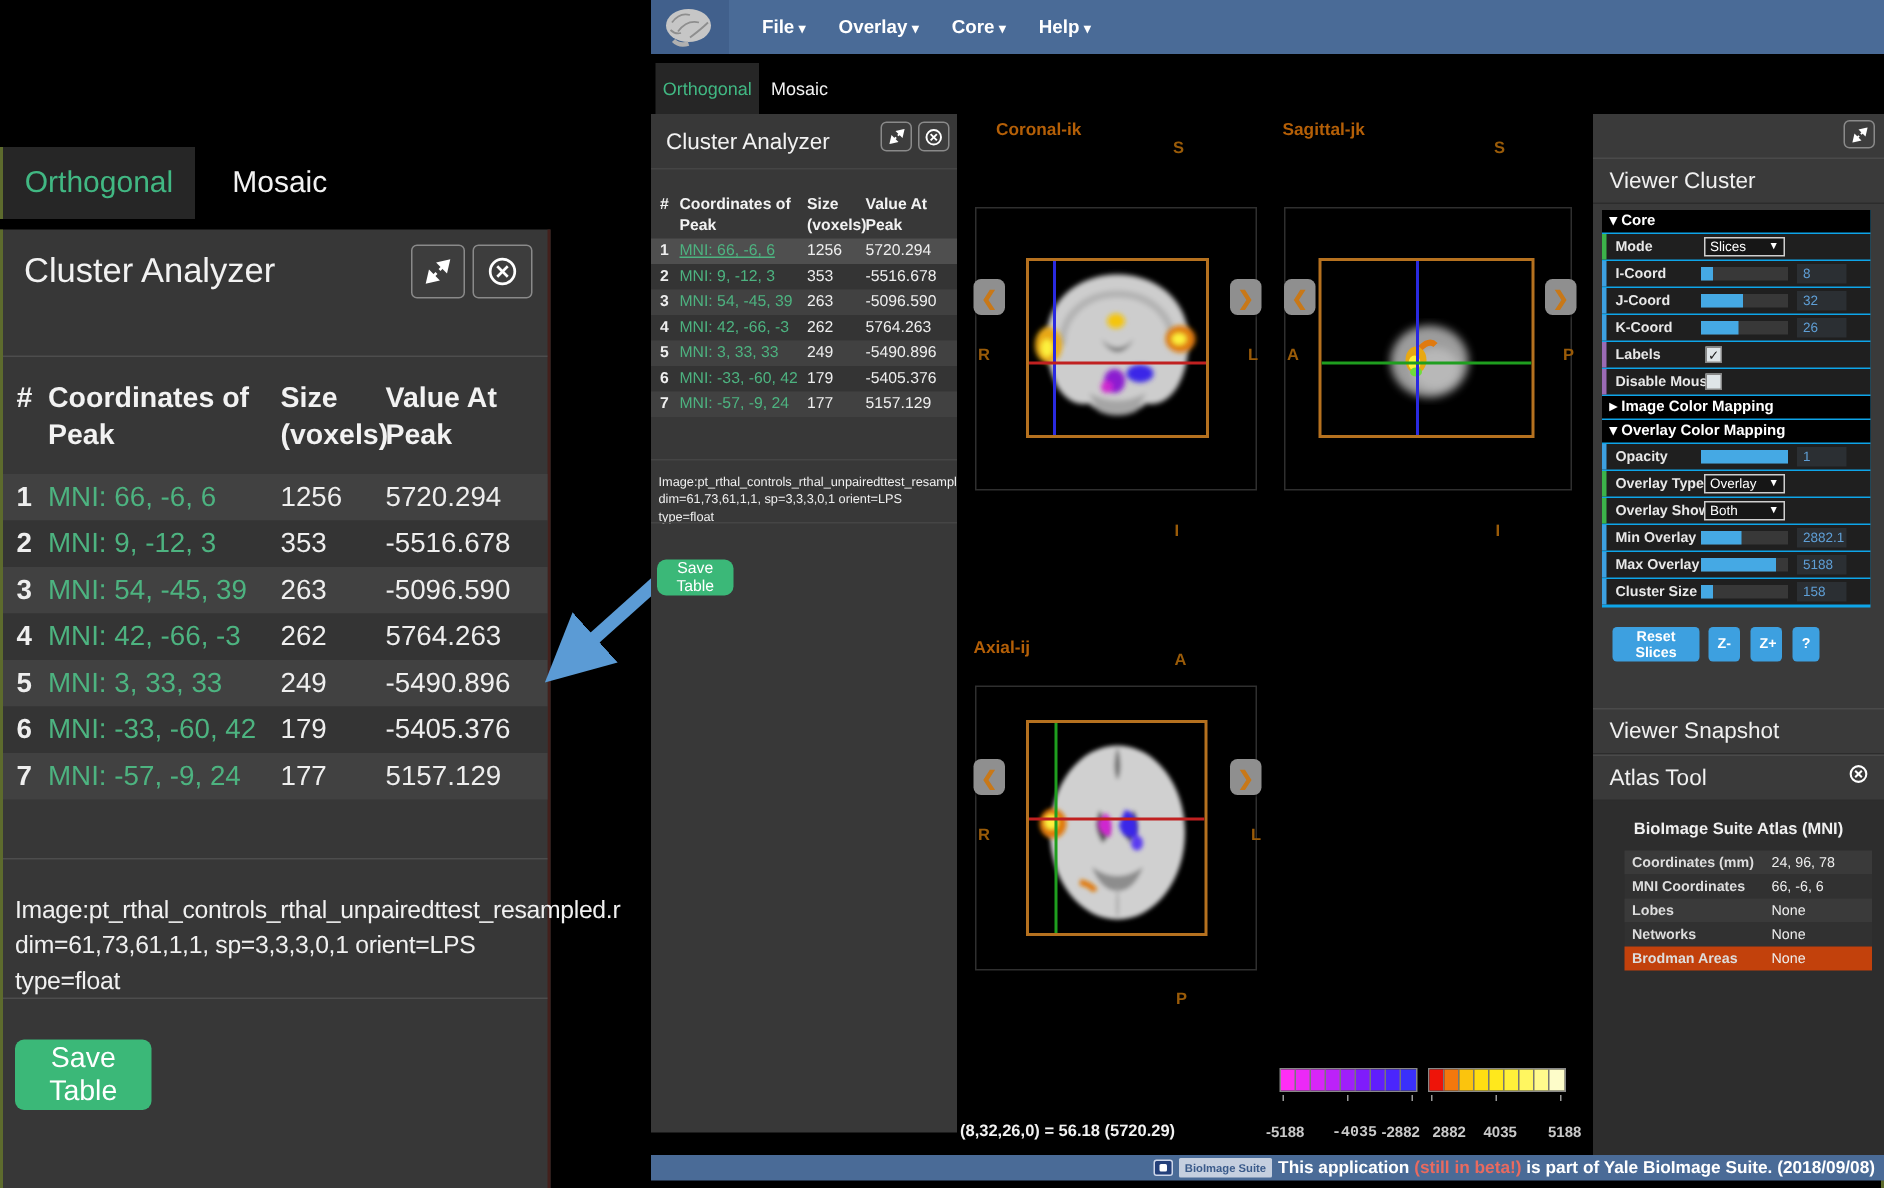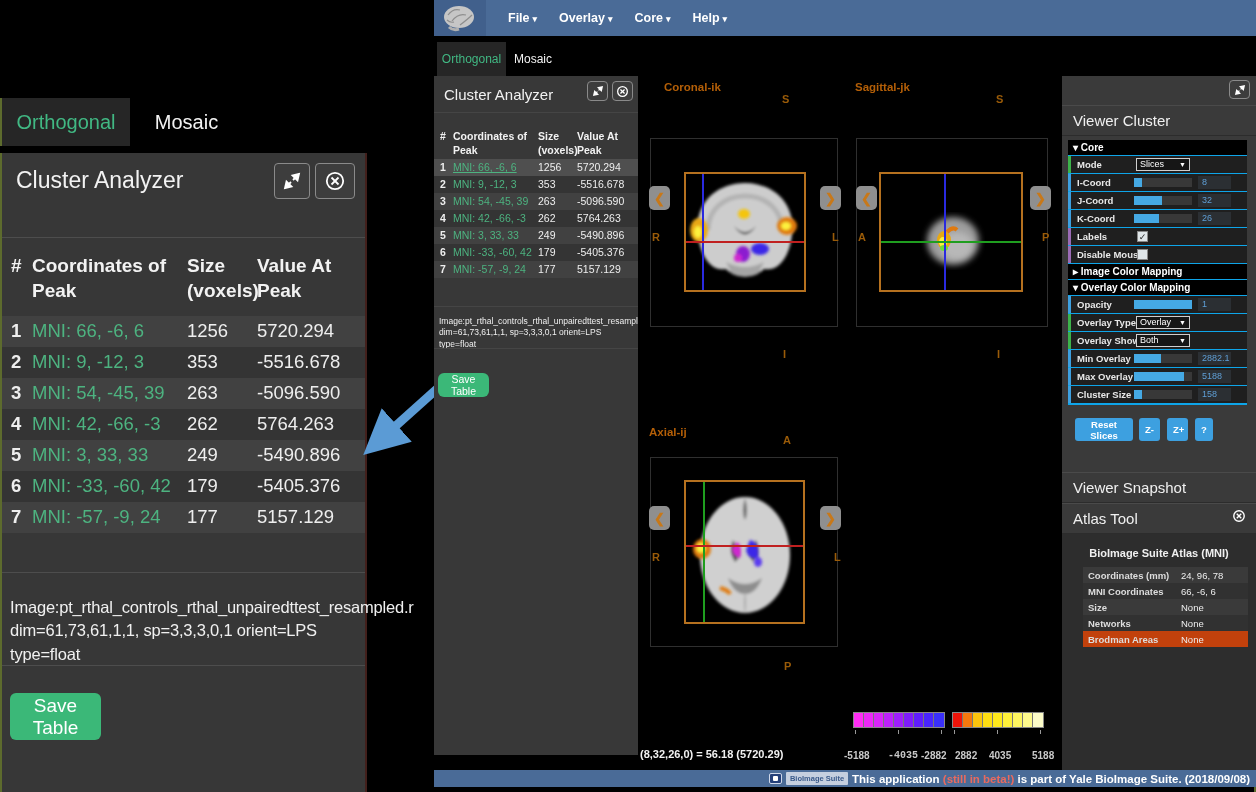--- a/index.html
+++ b/index.html
@@ -594,21 +594,21 @@
         <div style="margin:8px 8px 0 21px;">
           <div class="atlas-row" style="background:#3a3a3a;">
             <span class="al">Coordinates (mm)</span>
               <span class="av">24, 96, 78</span>
           </div>
           <div class="atlas-row" style="background:#313131;">
             <span class="al">MNI Coordinates</span>
               <span class="av">66, -6, 6</span>
           </div>
           <div class="atlas-row" style="background:#3a3a3a;">
-            <span class="al">Size</span>
+            <span class="al">Lobes</span>
               <span class="av">None</span>
           </div>
           <div class="atlas-row" style="background:#313131;">
             <span class="al">Networks</span>
               <span class="av">None</span>
           </div>
           <div class="atlas-row" style="background:#c2410c;">
             <span class="al">Brodman Areas</span>
               <span class="av">None</span>
           </div>

